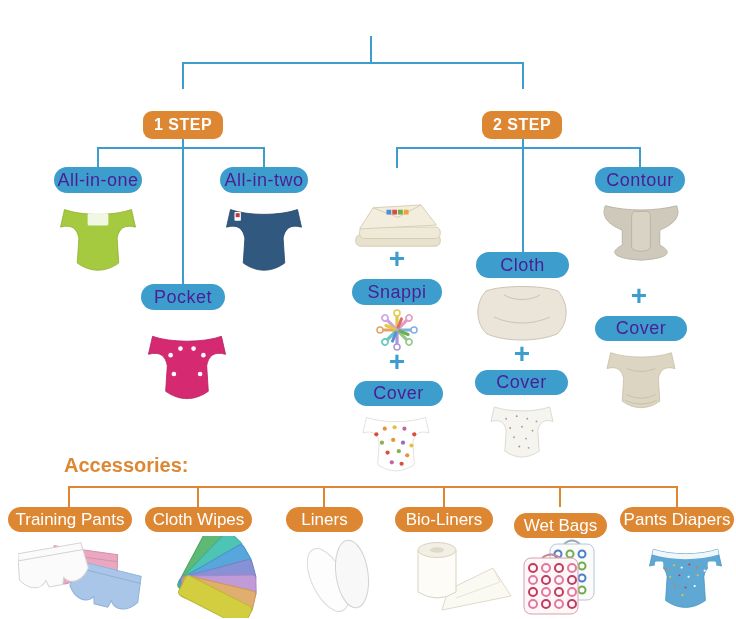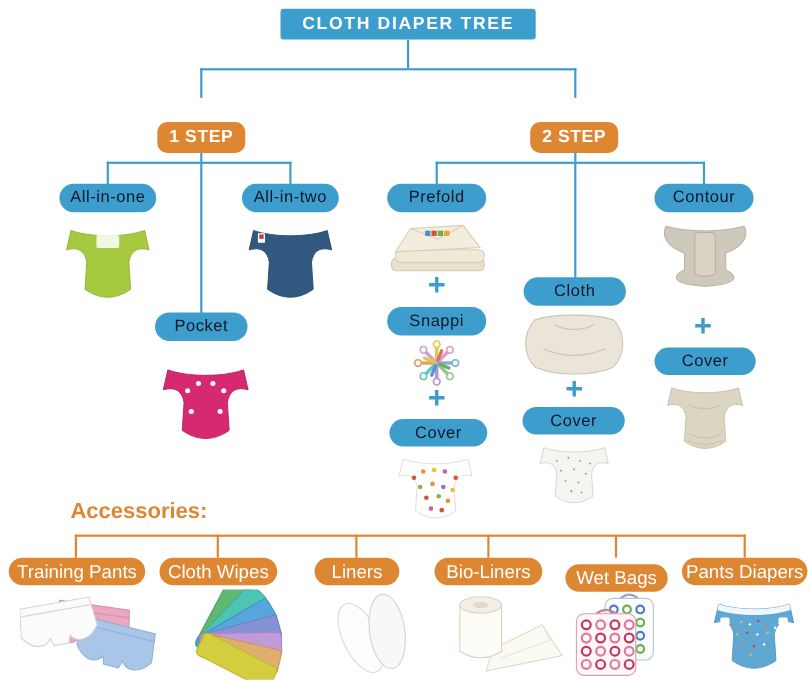--- a/index.html
+++ b/index.html
@@ -3,22 +3,22 @@
 <meta charset="utf-8">
 <style>
   html,body { margin:0; padding:0; background:#fff; }
   .canvas { position:relative; width:736px; height:619px; background:#fff;
             font-family:"Liberation Sans", sans-serif; overflow:hidden; }
   .line  { position:absolute; background:#3D9ECD; }
   .oline { position:absolute; background:#DD8733; }
   .hdr { position:absolute; left:255px; top:8px; width:232px; height:28px;
          background:#3D9ECD; color:#fff; font-weight:bold; font-size:16px;
          letter-spacing:1.5px; text-align:center; line-height:28px; border-radius:3px; }
-  .bp { position:absolute; background:#3D9ECD; color:#0f172a; border-radius:14px;
-        text-align:center; font-size:15px; height:26px; line-height:26px; letter-spacing:.5px; }
+  .bp { position:absolute; background:#3D9ECD; color:#4c1d95; border-radius:14px;
+        text-align:center; font-size:18px; height:26px; line-height:26px; letter-spacing:.5px; }
   .op { position:absolute; background:#DD8733; color:#fff; border-radius:9px;
         text-align:center; font-weight:bold; font-size:16px; height:28px; line-height:28px; letter-spacing:.5px;margin-top:23px; }
   .ap { position:absolute; background:#DD8733; color:#fff; border-radius:13px;
         text-align:center; font-size:17px; height:25px; line-height:25px; }
   .plus { position:absolute; color:#3D9ECD; font-weight:bold; font-size:28px;
           width:30px; text-align:center; line-height:26px; }
   .acc-heading { position:absolute; left:64px; top:454px; color:#DD8733;
                  font-weight:bold; font-size:20px; }
   .img { position:absolute; }
 </style>
@@ -26,21 +26,20 @@
 <body>
 
 <div class="canvas">
 
   <svg width="0" height="0" style="position:absolute" aria-hidden="true">
     <defs>
       <path id="diaper" d="M8 12 C30 20 70 20 92 12 L97 34 C83 30 76 36 74 48 L76 79 C59 91 41 91 24 79 L26 48 C24 36 17 30 3 34 Z"></path>
     </defs>
   </svg>
 
-  <div class="hdr">CLOTH DIAPER TREE</div>
 
   <div>
     <div class="line" style="left:370px;top:36px;width:2px;height:26px"></div>
     <div class="line" style="left:182px;top:62px;width:342px;height:2px"></div>
     <div class="line" style="left:182px;top:62px;width:2px;height:27px"></div>
     <div class="line" style="left:522px;top:62px;width:2px;height:27px"></div>
     <div class="line" style="left:182px;top:117px;width:2px;height:30px"></div>
     <div class="line" style="left:97px;top:147px;width:168px;height:2px"></div>
     <div class="line" style="left:97px;top:147px;width:2px;height:21px"></div>
     <div class="line" style="left:263px;top:147px;width:2px;height:21px"></div>
@@ -73,21 +72,20 @@
   <svg class="img" style="left:146px;top:323px" width="82" height="84" viewBox="0 0 100 94">
     <use href="#diaper" stroke="#B51F5F" stroke-width="1" fill="#D52A72"></use>
     <circle cx="42" cy="27" r="2.8" fill="#fff"></circle>
       <circle cx="58" cy="27" r="2.8" fill="#fff"></circle>
     <circle cx="30" cy="35" r="2.8" fill="#fff"></circle>
       <circle cx="70" cy="35" r="2.8" fill="#fff"></circle>
     <circle cx="34" cy="58" r="2.8" fill="#fff"></circle>
       <circle cx="66" cy="58" r="2.8" fill="#fff"></circle>
   </svg>
 
-  <div class="bp" style="left:352px;top:167px;width:90px">Prefold</div>
 
   <svg class="img" style="left:350px;top:202px" width="96" height="50" viewBox="0 0 100 52">
     <rect x="6" y="34" width="88" height="12" rx="5" fill="#E8E1CD" stroke="#D2C9AF"></rect>
     <rect x="10" y="26" width="84" height="12" rx="5" fill="#EFE9D8" stroke="#D6CDB5"></rect>
     <path d="M24 6 L74 3 L90 24 L10 28 Z" stroke="#D6CDB5" fill="#F2EDDD"></path>
     <path d="M24 6 L50 16 L74 3" fill="none" stroke="#D6CDB5"></path>
     <rect x="38" y="8" width="5" height="5" fill="#4A90D9"></rect>
     <rect x="44" y="8" width="5" height="5" fill="#D94F3D"></rect>
     <rect x="50" y="8" width="5" height="5" fill="#6FAE4F"></rect>
     <rect x="56" y="8" width="5" height="5" fill="#E8A33C"></rect>

